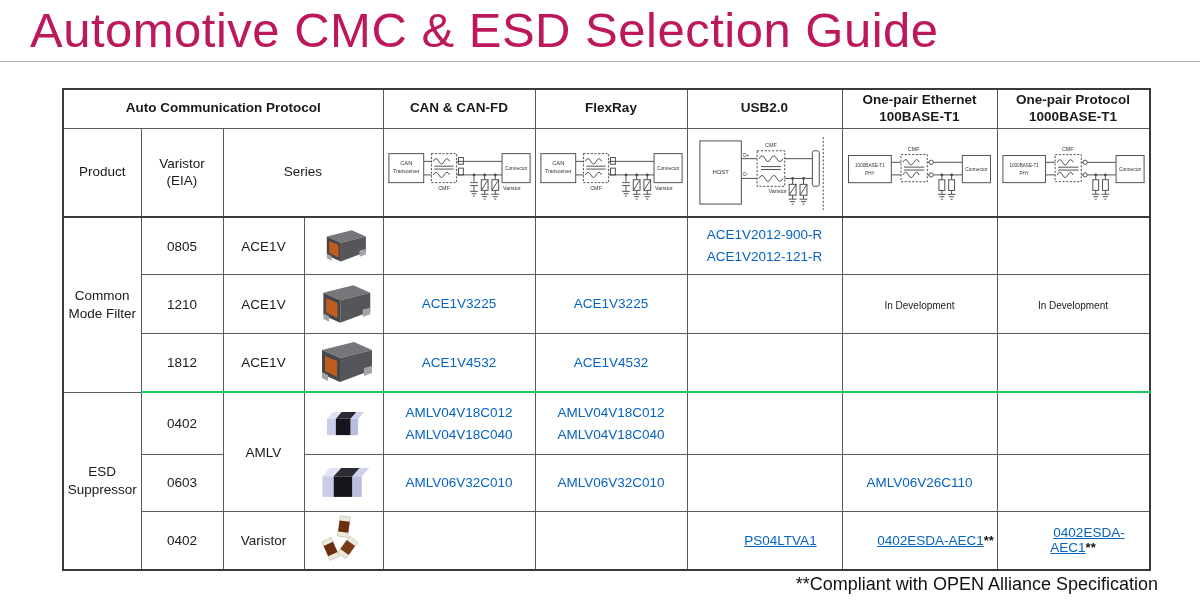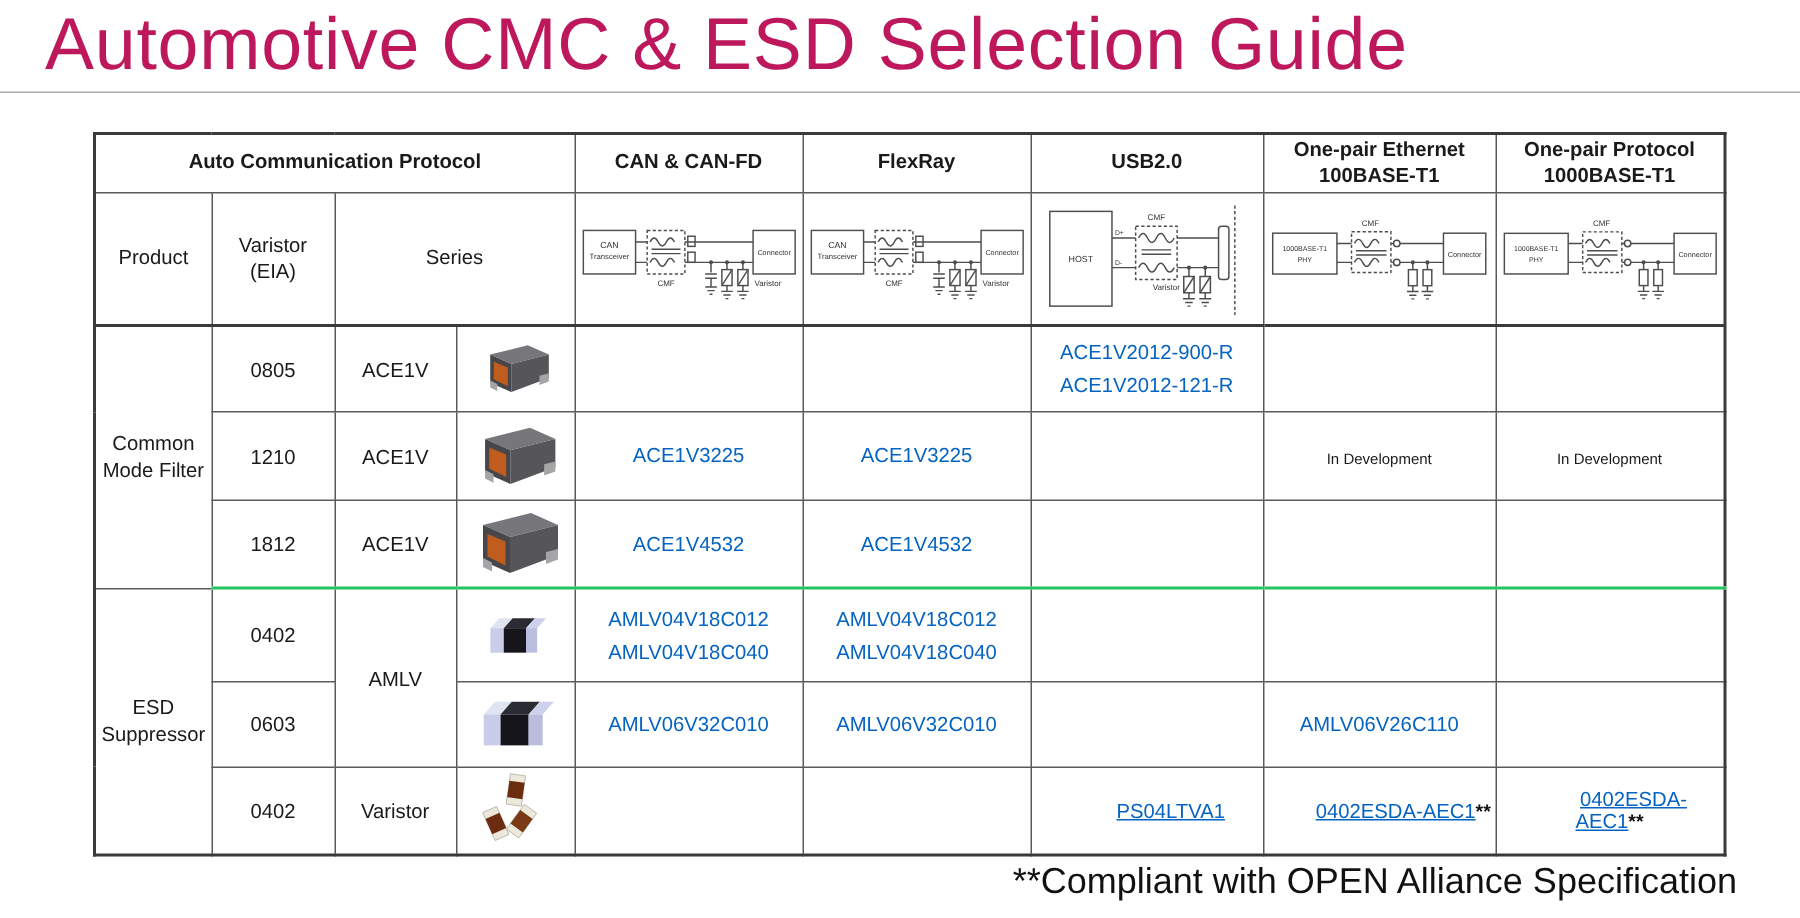--- a/index.html
+++ b/index.html
@@ -19,21 +19,21 @@
   tr.section-end td{border-bottom:2px solid #22c55e;}
   a.lnk{display:block;color:#0563C1;font-size:13.5px;line-height:1.6;cursor:pointer;}
   a.lnk-inline{display:inline;color:#0563C1;text-decoration:underline;font-size:13.5px;cursor:pointer;margin-left:32px;}
   .sfx{color:#111;font-weight:bold;font-size:13px;}
   .plain{font-size:10px;}
   .diagram-wrap{display:flex;align-items:center;justify-content:center;}
   svg text{font-family:"Liberation Sans",sans-serif;fill:#333;}
   svg .wire{stroke:#4d4d4d;stroke-width:1;fill:none;}
   svg .boxx{stroke:#4d4d4d;stroke-width:1;fill:#fff;}
   svg .dash{stroke:#4d4d4d;stroke-width:1;fill:none;stroke-dasharray:2.2,1.6;}
-  .footnote{position:absolute;top:574px;left:0;width:1158px;text-align:right;font-size:24px;color:#111;}
+  .footnote{position:absolute;top:574px;left:0;width:1158px;text-align:right;font-size:18px;color:#111;}
 </style>
 </head>
 <body>
 
 <div class="page-title">Automotive CMC &amp; ESD Selection Guide</div>
 <div class="title-rule"></div>
 
 <table class="guide">
   <colgroup>
     <col style="width:78px">

